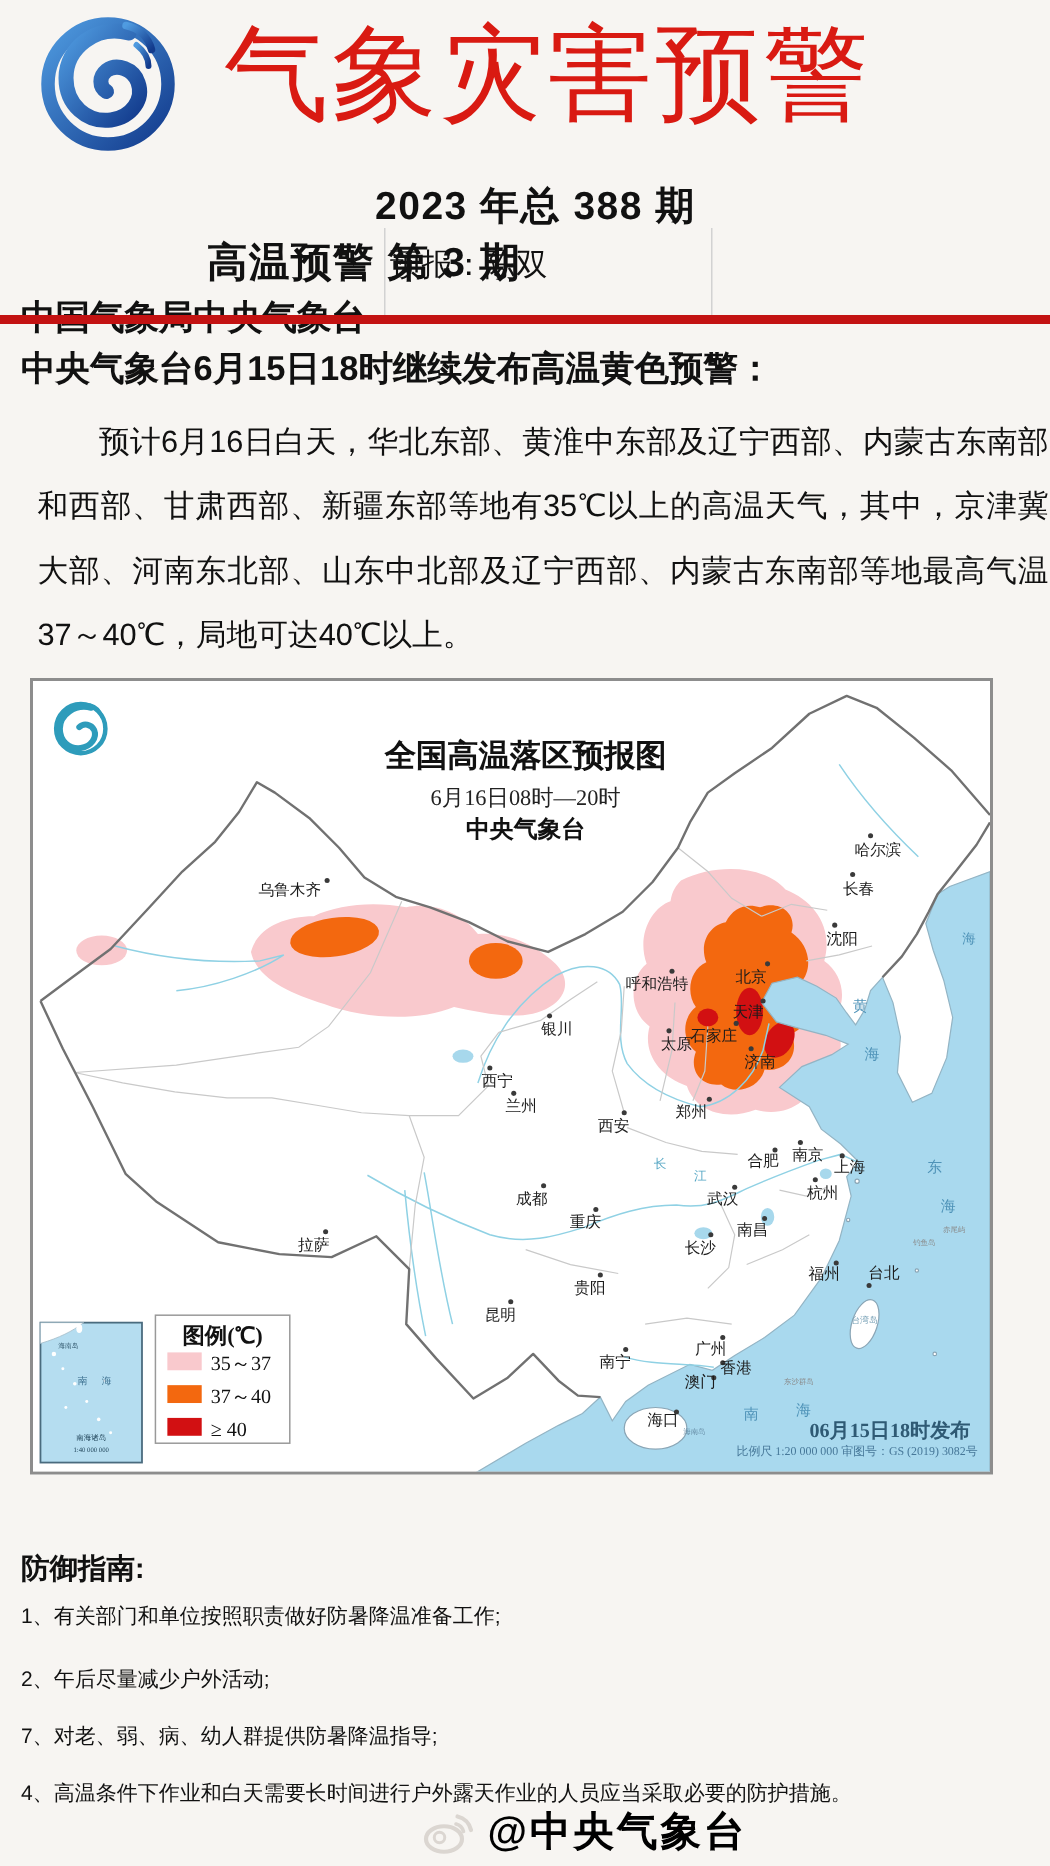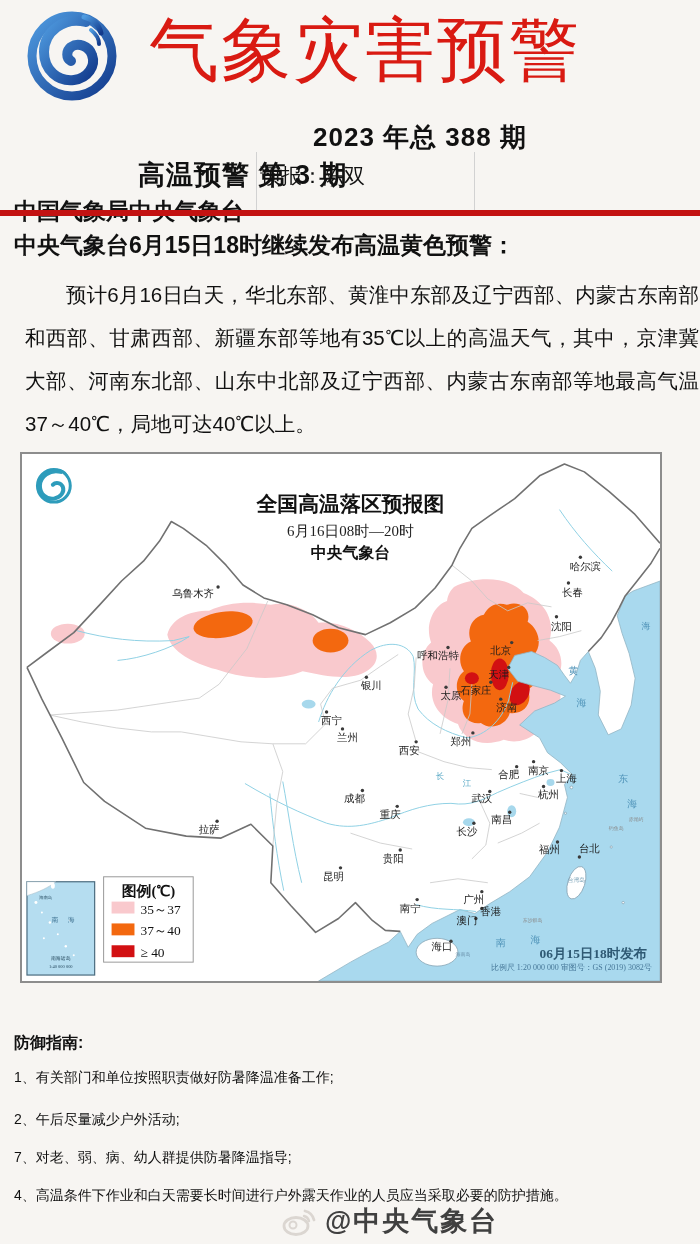--- a/index.html
+++ b/index.html
@@ -2,37 +2,37 @@
 <html style="--title-red: #d91a12; --rule-red: #c31212; --zone-pink: #f9c9cd; --zone-orange: #f3680f; --zone-red: #d21012; --sea-blue: #a9d9ee;"><head>
 <meta charset="utf-8">
 <style>
   html,body{margin:0;padding:0;}
   .page{position:relative;width:700px;height:1244px;background:#f7f5f2;overflow:hidden;
         font-family:"Liberation Sans",sans-serif;color:#111;}
   .hdr-logo{position:absolute;left:24px;top:8px;width:96px;height:96px;}
   .main-title{position:absolute;left:132px;top:2px;width:466px;text-align:center;white-space:nowrap;
         font-family:"Liberation Serif",serif;font-weight:normal;font-size:70px;line-height:98px;
         color:var(--title-red);letter-spacing:2px;}
-  .issue-line{position:absolute;left:250px;top:120px;width:340px;text-align:center;
+  .issue-line{position:absolute;left:250px;top:120px;width:340px;
         font-size:26px;font-weight:bold;letter-spacing:1px;}
   .warning-line{position:absolute;left:138px;top:157px;font-size:27px;font-weight:bold;letter-spacing:1px;}
   .agency{position:absolute;left:14px;top:196px;font-size:23px;font-weight:600;}
   .forecaster{position:absolute;left:260px;top:162px;font-size:21px;}
   .signer{position:absolute;left:260px;top:195px;font-size:21px;}
   .hdate{position:absolute;left:477px;top:180px;font-size:23px;font-weight:bold;}
   .vdiv{position:absolute;top:152px;height:58px;width:1px;background:#d2d2d2;}
   .red-rule{position:absolute;left:0;top:210px;width:700px;height:6px;background:var(--rule-red);}
   .headline{position:absolute;left:14px;top:230px;font-size:23px;font-weight:bold;}
   .body-text{position:absolute;left:14px;top:262px;width:674px;font-size:20.5px;line-height:43px;
         text-align:justify;text-indent:2em;margin:11px;}
   .map-box{position:absolute;left:20px;top:452px;width:638px;height:527px;border:2px solid #8d8d8d;background:#fff;}
-  .guide-title{position:absolute;left:14px;top:1033px;font-size:16px;font-weight:bold;}
+  .guide-title{position:absolute;left:14px;top:1033px;font-size:19px;font-weight:bold;}
   .gi{position:absolute;left:14px;width:678px;font-size:14px;line-height:40px;}
   .gi0{top:1057px;} .gi1{top:1099px;} .gi2{top:1137px;} .gi3{top:1175px;}
-  .wm{position:absolute;left:281px;top:1203px;display:flex;align-items:center;gap:6px;color:#404040;}
+  .wm{position:absolute;left:281px;top:1203px;display:flex;align-items:center;gap:6px;color:#000000;}
   .wm-text{font-size:27px;font-weight:bold;letter-spacing:2px;}
   .sea{fill:var(--sea-blue);stroke:#93b4c4;stroke-width:.8;}
   .zpink{fill:var(--zone-pink);} .zorange{fill:var(--zone-orange);} .zred{fill:var(--zone-red);}
   .prov{fill:none;stroke:#c9c9c9;stroke-width:.8;}
   .river{fill:none;stroke:#8fd1e4;stroke-width:1;}
   .nat{fill:none;stroke:#717171;stroke-width:1.6;stroke-linejoin:round;}
   .island{fill:#fff;stroke:#8aa5b5;stroke-width:.8;}
   .maptxt{font-family:"Liberation Serif",serif;}
 </style>
 </head>

